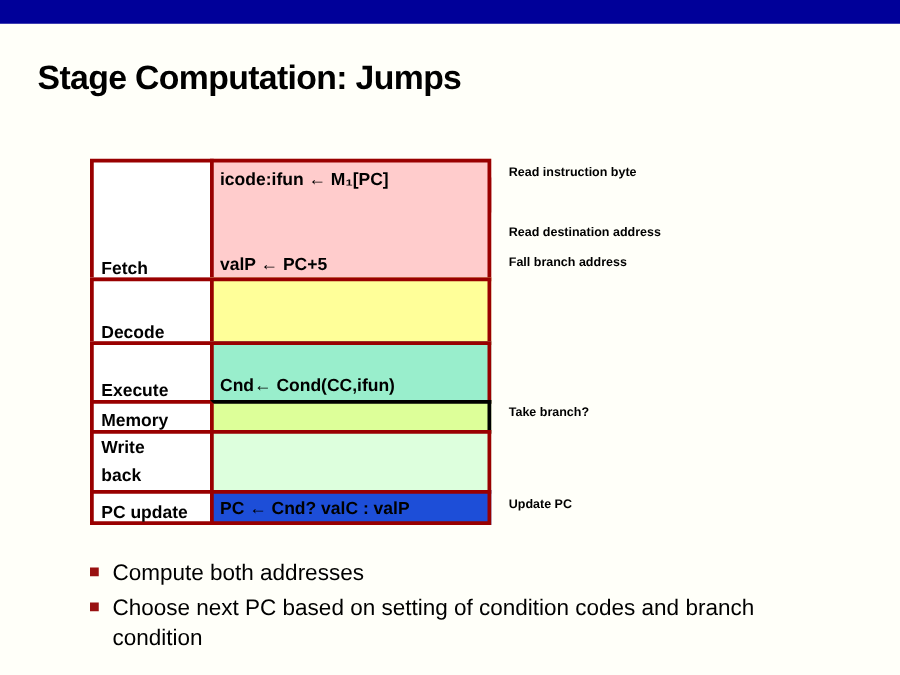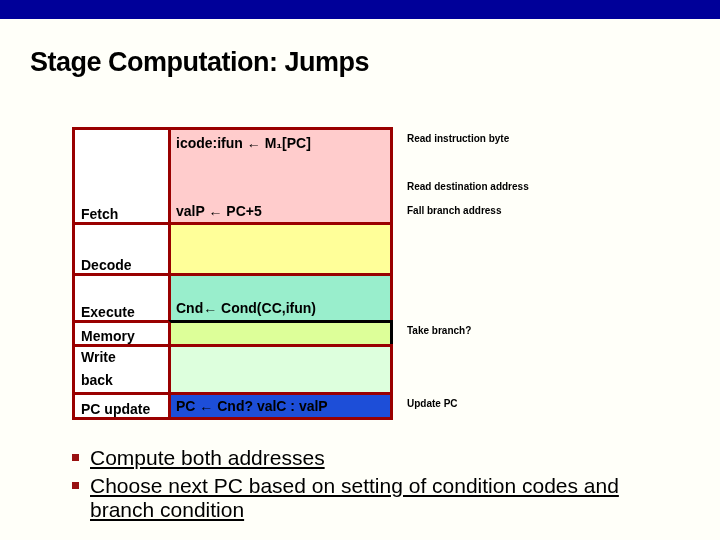--- a/index.html
+++ b/index.html
@@ -54,21 +54,21 @@
   #ann1{top:181px;}
   #ann2{top:205px;}
   #ann3{top:301px;margin-top:24px;}
   #ann4{top:398px;}
 
   
   .bullet-row{position:absolute;left:72px;}
   #bullet-row-0{top:446px;}
   #bullet-row-1{top:474px;}
   .bullet-sq{position:absolute;left:0;top:8px;width:7px;height:7px;background:#991111;}
-  .bullet-text{position:absolute;left:18px;top:0;width:530px;font-size:21px;line-height:24px;color:#000;white-space:normal;text-decoration:underline;}
+  .bullet-text{position:absolute;left:18px;top:0;width:530px;font-size:18px;line-height:24px;color:#000;white-space:normal;}
   .bullet-text.nowrap{white-space:nowrap;}
 </style>
 </head>
 <body>
 
 <div class="abs" id="topbar"></div>
 
 <div class="abs" id="title">Stage Computation: Jumps</div>
 
 <div>

